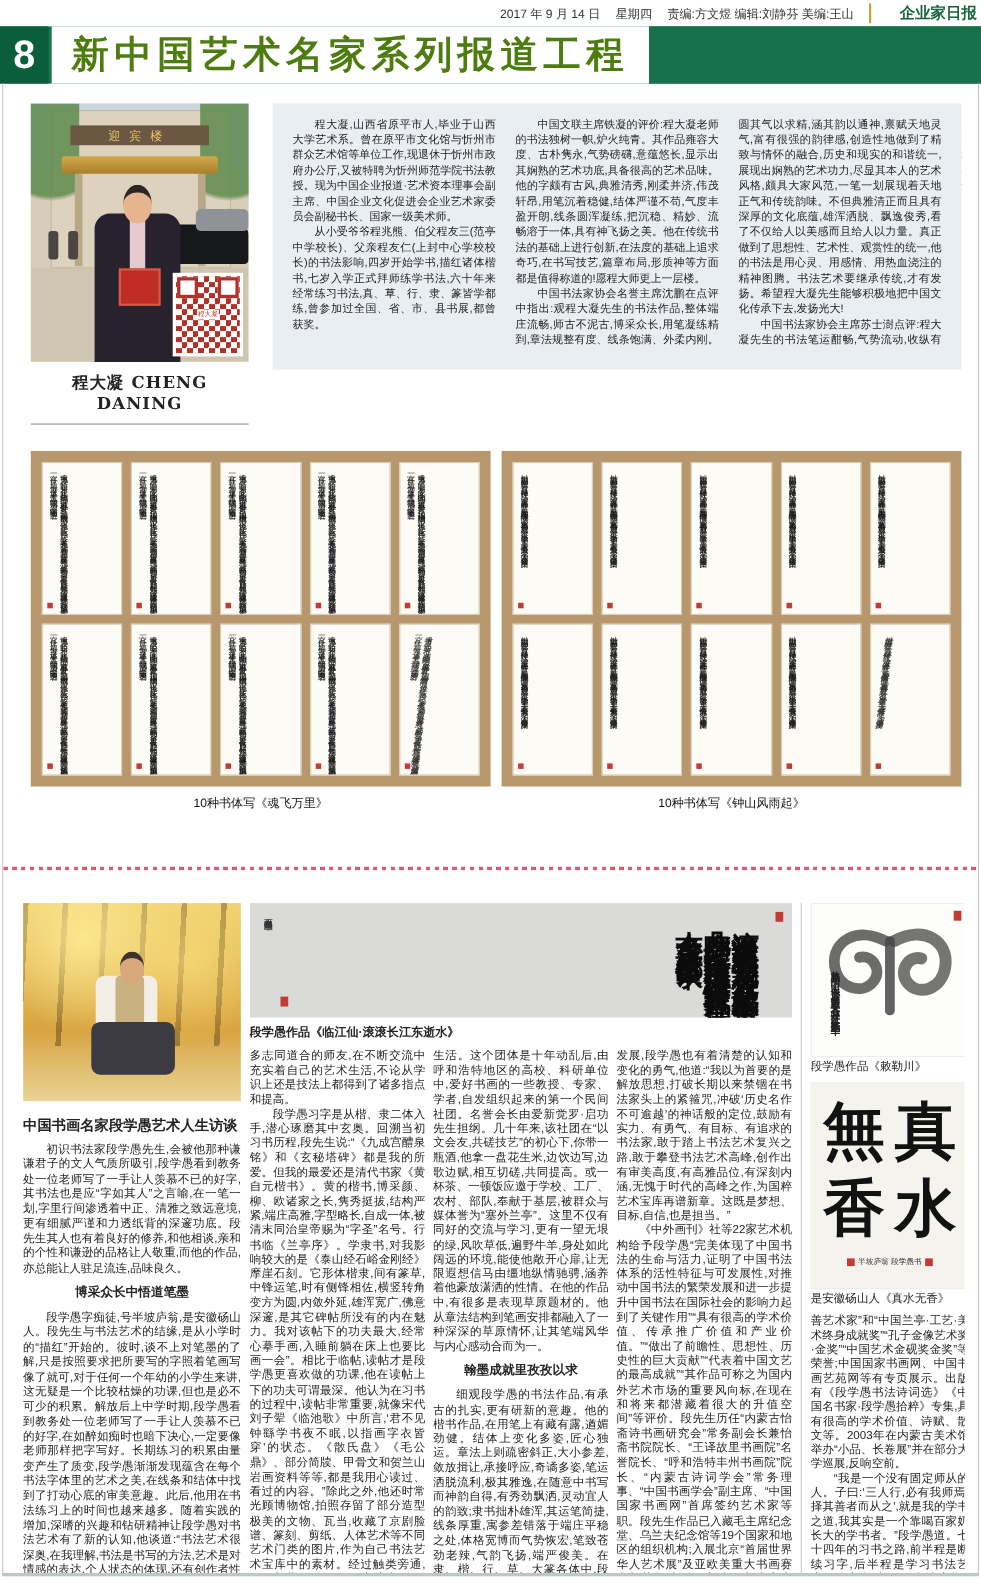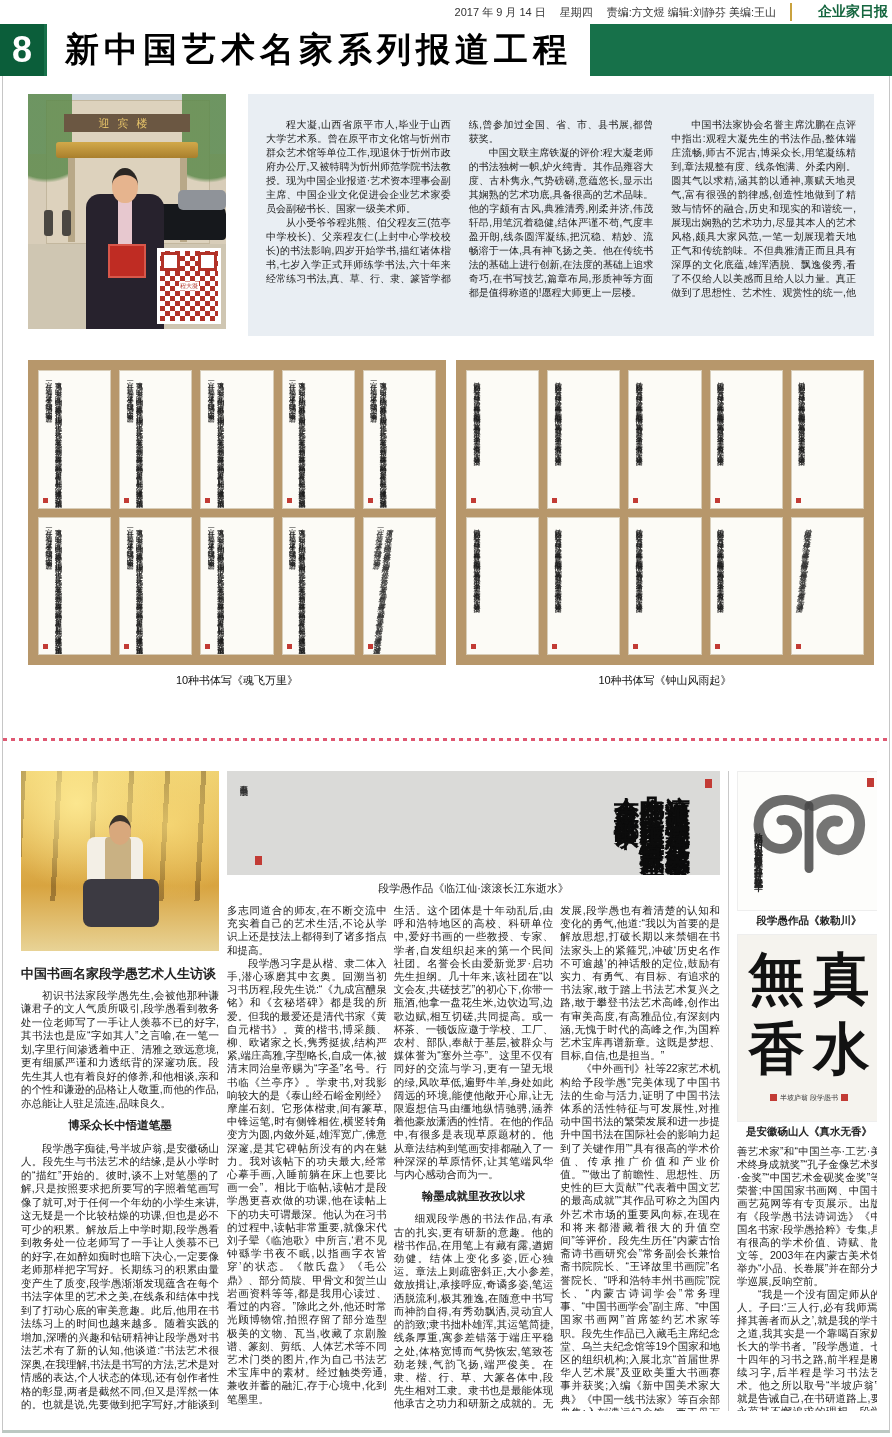--- a/index.html
+++ b/index.html
@@ -6,21 +6,21 @@
   body{width:892px;height:1437px;background:#fff;font-family:"Liberation Sans",sans-serif;color:#232323;}
   .page{position:relative;width:892px;height:1437px;overflow:hidden;}
 
   
   .masthead{height:24px;display:flex;justify-content:flex-end;align-items:center;gap:14px;font-size:11px;color:#333;padding-right:4px;}
   .paper-name{font-weight:bold;color:#15663f;font-size:14px;font-family:"DejaVu Serif",serif;border-left:2px solid #c9a23f;padding-left:26px;}
 
   
   .banner{display:flex;height:52px;background:#17714a;}
   .banner-num{width:44px;background:#0b5e3a;color:#fff;font-size:36px;font-weight:bold;display:flex;align-items:center;justify-content:center;}
-  .banner-title{background:#fff;margin-left:3px;display:flex;align-items:center;padding:0 18px;font-size:34px;font-weight:bold;color:#000000;letter-spacing:5px;font-family:"DejaVu Serif",serif;white-space:nowrap;}
+  .banner-title{background:#fff;margin-left:3px;display:flex;align-items:center;padding:0 18px;font-size:34px;font-weight:bold;color:#4d7c0f;letter-spacing:5px;font-family:"DejaVu Serif",serif;white-space:nowrap;}
   .banner-fill{flex:1;background:#17714a;}
 
   
   .frame{position:relative;margin:0 2px;height:1357px;border-left:1px solid #c6c6c6;border-right:1px solid #c6c6c6;border-bottom:3px solid #bcc8c2;box-sizing:border-box;overflow:hidden;}
 
   .p{margin:0;text-indent:2em;text-align:justify;}
   .p.cont{text-indent:0;}
 
   
   .top-story{display:flex;gap:22px;margin:18px 15px 0 25px;}
@@ -39,21 +39,21 @@
   .ph1-body{left:58px;top:100px;width:78px;height:135px;background:#27222d;border-radius:14px 14px 0 0;}
   .ph1-shirt{left:90px;top:102px;width:14px;height:52px;background:#e7c8cf;}
   .ph1-book{left:80px;top:150px;width:38px;height:34px;background:#bf2c23;border:2px solid #d8574a;box-sizing:border-box;}
   .qr{right:5px;bottom:5px;width:64px;height:76px;background:#fff;padding:3px;box-sizing:border-box;}
   .qr-inner{position:relative;width:100%;height:100%;background:conic-gradient(#b23228 0 25%,#fff 0 50%,#b23228 0 75%,#fff 0) 0 0/10px 10px;}
   .qr-inner::before{content:"";position:absolute;left:1px;top:1px;width:13px;height:13px;border:3px solid #b23228;background:#fff;}
   .qr-inner::after{content:"";position:absolute;right:1px;top:1px;width:13px;height:13px;border:3px solid #b23228;background:#fff;}
   .qr-label{position:absolute;left:50%;top:50%;transform:translate(-50%,-50%);background:#fff;color:#b23228;font-size:6px;padding:0 1px;white-space:nowrap;}
   .photo1-caption{margin-top:10px;text-align:center;font-weight:bold;font-size:15px;font-family:"DejaVu Serif",serif;padding-bottom:9px;border-bottom:1px solid #8a8a8a;letter-spacing:1px;}
 
-  .bio{flex:1;background:#e9eef3;height:242px;box-sizing:border-box;padding:24px 18px;column-count:3;column-gap:18px;font-size:10px;line-height:14px;overflow:hidden;}
+  .bio{flex:1;background:#e9eef3;height:242px;box-sizing:border-box;padding:13px 18px;column-count:3;column-gap:18px;font-size:10px;line-height:14px;overflow:hidden;}
 
   
   .panels-row{display:flex;gap:10px;margin:24px 15px 0 25px;}
   .panel{flex:1;background:#b7976b;padding:10px;display:grid;grid-template-columns:repeat(5,1fr);gap:8px;height:305px;box-sizing:border-box;}
   .sheet{position:relative;background:#fcfbf6;border:1px solid #d8cdb8;overflow:hidden;padding:5px 4px;box-sizing:border-box;}
   .sheet-text{writing-mode:vertical-rl;height:100%;font-size:7px;line-height:1.35;letter-spacing:1px;color:#1c1c1c;font-family:"DejaVu Serif",serif;}
   .sheet::after{content:"";position:absolute;left:4px;bottom:5px;width:5px;height:5px;background:#c23b35;}
   .sheet-cursive .sheet-text{font-style:italic;transform:skewX(-6deg);opacity:.9;}
   .captions-row{display:flex;gap:10px;margin:8px 15px 0 25px;}
   .panel-caption{flex:1;text-align:center;font-size:11px;color:#111;}
@@ -71,28 +71,28 @@
   .ph2-vest{left:84px;top:66px;width:26px;height:48px;background:#c9b183;border-radius:4px;}
   .ph2-pants{left:62px;top:108px;width:76px;height:48px;background:#3c3a42;border-radius:8px;}
   .interview-title{font-weight:bold;font-size:13px;margin:16px 0 8px;font-family:"DejaVu Serif",serif;}
   .subhead{font-weight:bold;text-align:center;font-size:11.5px;margin:9px 0;text-indent:0;}
 
   .mid{width:493px;flex:none;display:flex;flex-direction:column;overflow:hidden;}
   .scroll-art{position:relative;height:104px;background:#dadad8;overflow:hidden;flex:none;}
   .scroll-text{position:absolute;right:30px;top:5px;height:94px;writing-mode:vertical-rl;font-family:"DejaVu Serif",serif;font-weight:bold;font-size:25px;line-height:1.02;letter-spacing:2px;color:#0c0c0c;}
   .scroll-sign{position:absolute;left:10px;top:8px;writing-mode:vertical-rl;font-size:8px;color:#333;height:90px;}
   .seal{position:absolute;width:7px;height:9px;background:#c23b35;}
-  .scroll-caption{text-align:center;font-weight:normal;font-size:11px;margin:6px 0 8px;flex:none;}
+  .scroll-caption{font-weight:bold;font-size:11px;margin:6px 0 8px;flex:none;}
   .mid-cols{display:flex;gap:7px;flex:1;overflow:hidden;}
   .mcol{flex:1;font-size:10.5px;line-height:13.2px;overflow:hidden;}
 
   .col5{width:144px;flex:none;border-left:1px solid #c9c9c9;padding-left:8px;font-size:10.5px;line-height:13px;overflow:hidden;}
   .art1{position:relative;height:140px;background:#fdfdfb;border:1px solid #eee;box-sizing:border-box;}
   .chile-text{position:absolute;left:14px;bottom:6px;height:78px;writing-mode:vertical-rl;font-size:8.5px;font-weight:bold;letter-spacing:1px;color:#222;font-family:"DejaVu Serif",serif;}
-  .art-caption{text-align:center;font-weight:bold;font-size:10.5px;margin:3px 0 7px;}
+  .art-caption{font-weight:normal;font-size:10.5px;margin:3px 0 7px;}
   .art2{height:188px;background:#f5f3ee;padding:8px 6px 4px;box-sizing:border-box;border:1px solid #eee;}
   .zw-grid{display:grid;grid-template-columns:1fr 1fr;height:140px;}
   .zw-char{display:flex;align-items:center;justify-content:center;font-size:56px;font-weight:bold;font-family:"DejaVu Serif",serif;color:#121212;}
   .zw-sign{display:flex;align-items:center;justify-content:center;gap:3px;font-size:7px;color:#333;margin-top:8px;}
   .seal-sq{width:7px;height:7px;background:#c23b35;display:inline-block;}
 </style>
 </head>
 <body>
 
 <div class="page">
@@ -129,20 +129,21 @@
           <div class="ph-abs ph1-body"></div>
           <div class="ph-abs ph1-shirt"></div>
           <div class="ph-abs ph1-head"></div>
           <div class="ph-abs ph1-book"></div>
           <div class="ph-abs qr">
             <div class="qr-inner">
               <span class="qr-label">程大凝</span>
             </div>
           </div>
         </div>
+        <div class="photo1-caption">程大凝 CHENG DANING</div>
       </div>
       <div class="bio">
           <p class="p">程大凝,山西省原平市人,毕业于山西大学艺术系。曾在原平市文化馆与忻州市群众艺术馆等单位工作,现退休于忻州市政府办公厅,又被特聘为忻州师范学院书法教授。现为中国企业报道·艺术资本理事会副主席、中国企业文化促进会企业艺术家委员会副秘书长、国家一级美术师。</p>
           <p class="p">从小受爷爷程兆熊、伯父程友三(范亭中学校长)、父亲程友仁(上封中心学校校长)的书法影响,四岁开始学书,描红诸体楷书,七岁入学正式拜师练学书法,六十年来经常练习书法,真、草、行、隶、篆皆学都练,曾参加过全国、省、市、县书展,都曾获奖。</p>
           <p class="p">中国文联主席铁凝的评价:程大凝老师的书法独树一帜,炉火纯青。其作品雍容大度、古朴隽永,气势磅礴,意蕴悠长,显示出其娴熟的艺术功底,具备很高的艺术品味。他的字颇有古风,典雅清秀,刚柔并济,伟茂轩昂,用笔沉着稳健,结体严谨不苟,气度丰盈开朗,线条圆浑凝练,把沉稳、精妙、流畅溶于一体,具有神飞扬之美。他在传统书法的基础上进行创新,在法度的基础上追求奇巧,在书写技艺,篇章布局,形质神等方面都是值得称道的!愿程大师更上一层楼。</p>
           <p class="p">中国书法家协会名誉主席沈鹏在点评中指出:观程大凝先生的书法作品,整体端庄流畅,师古不泥古,博采众长,用笔凝练精到,章法规整有度、线条饱满、外柔内刚。圆其气以求精,涵其韵以通神,禀赋天地灵气,富有很强的韵律感,创造性地做到了精致与情怀的融合,历史和现实的和谐统一,展现出娴熟的艺术功力,尽显其本人的艺术风格,颇具大家风范,一笔一划展现着天地正气和传统韵味。不但典雅清正而且具有深厚的文化底蕴,雄浑洒脱、飘逸俊秀,看了不仅给人以美感而且给人以力量。真正做到了思想性、艺术性、观赏性的统一,他的书法是用心灵、用感情、用热血浇注的精神图腾。书法艺术要继承传统,才有发扬。希望程大凝先生能够积极地把中国文化传承下去,发扬光大!</p>
           <p class="p">中国书法家协会主席苏士澍点评:程大凝先生的书法笔运酣畅,气势流动,收纵有度,使字形筋骨劲健,神气外露而精气内含。观其隶书,形中无常、法中不拘、清净纯澈、不躁不郁。相信他的书艺人生也将在不止研索的道路上,绽放得更加灿烂辉煌!</p>
         </div>
     </div>
 

